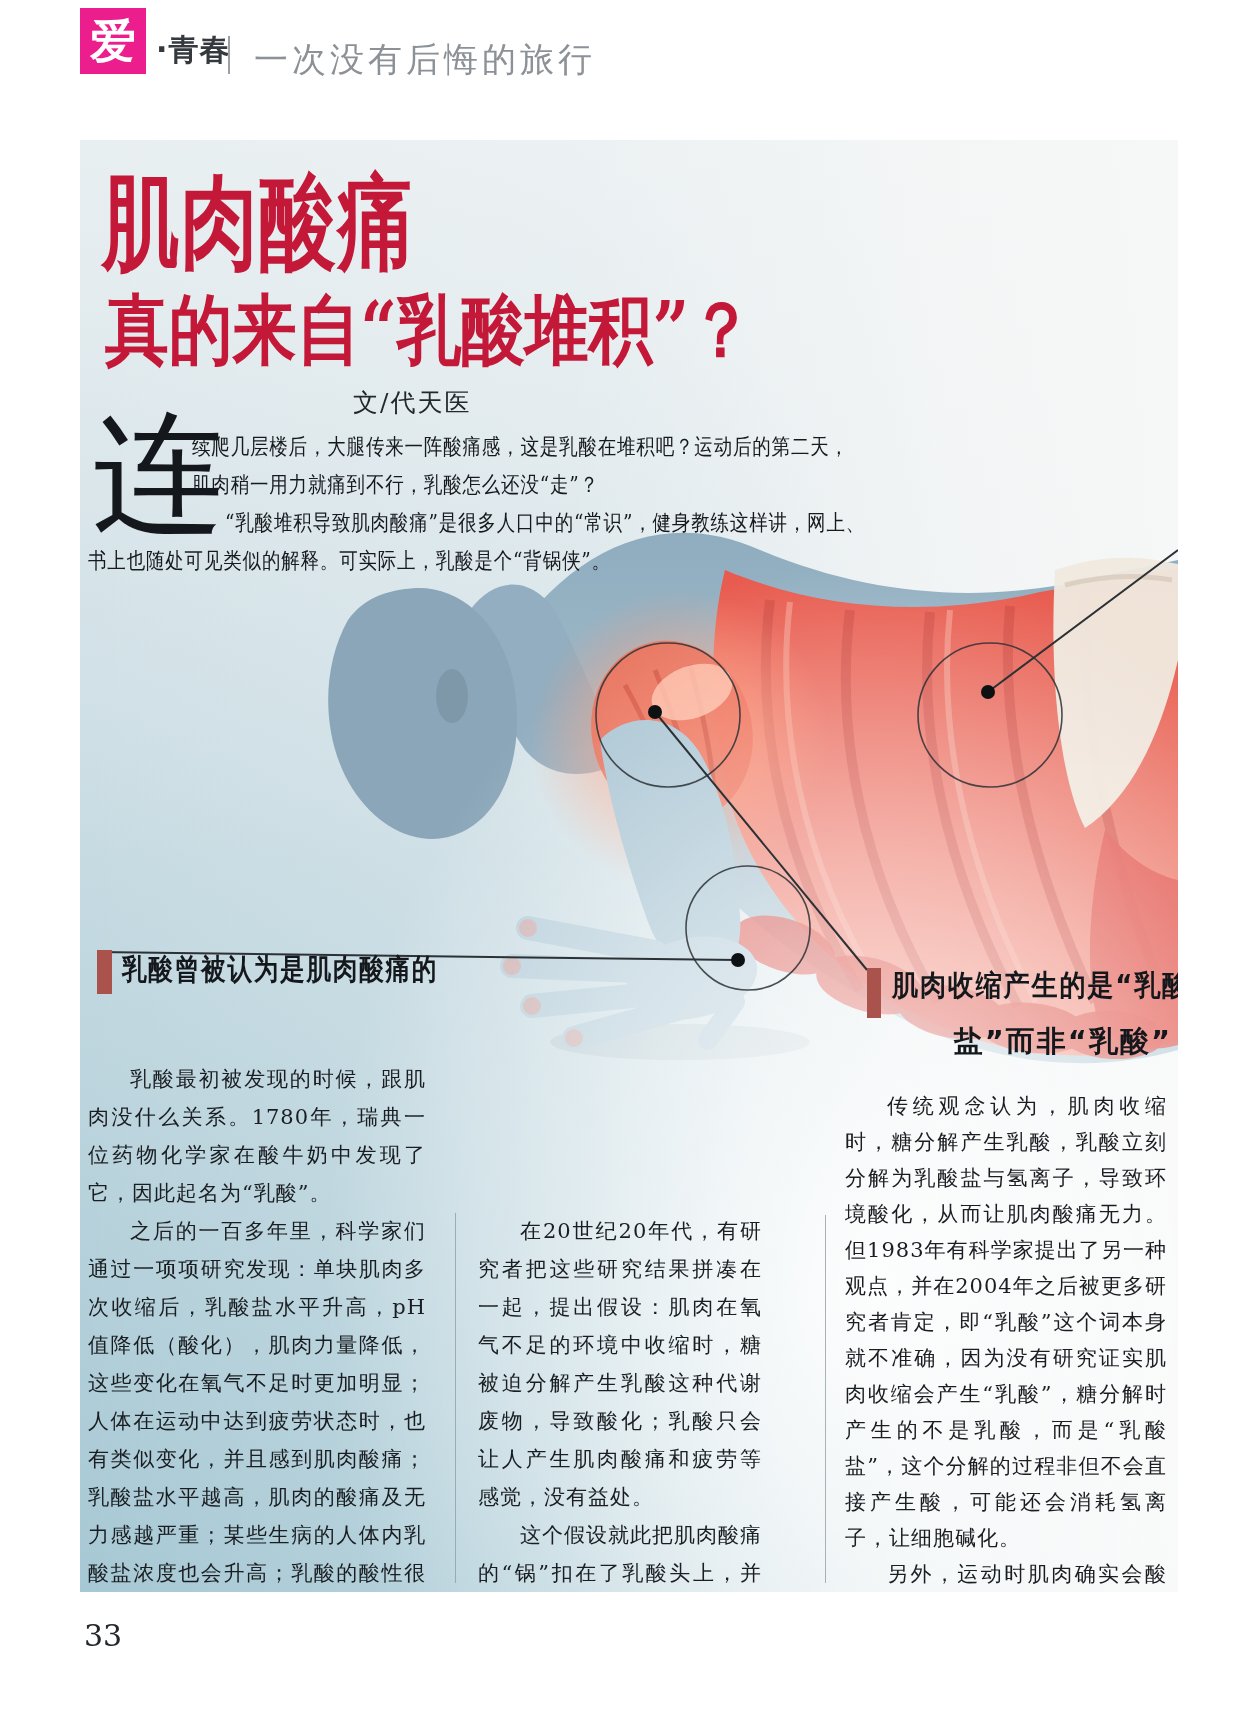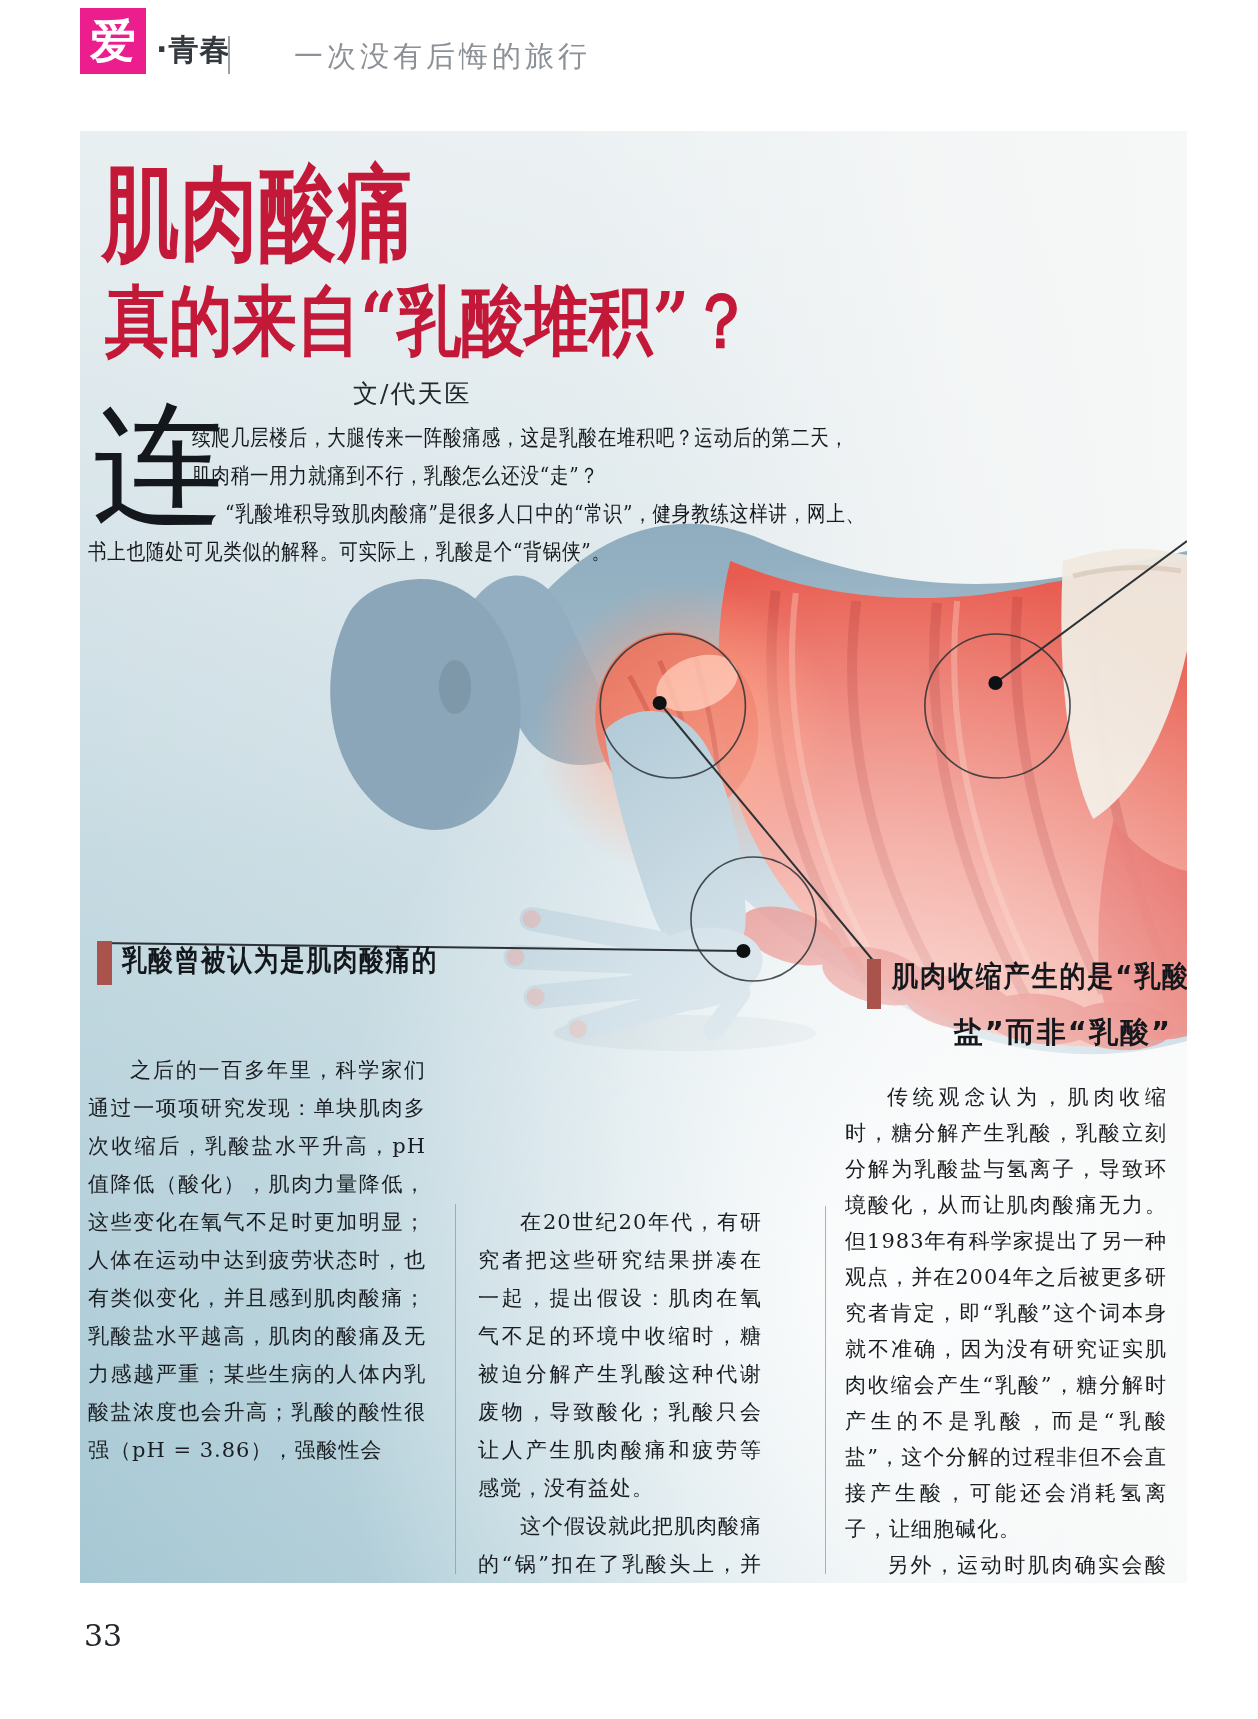--- a/index.html
+++ b/index.html
@@ -9,24 +9,24 @@
 
   
   .logo-box{left:80px;top:8px;width:66px;height:66px;background:#EC1E8E;
             display:flex;align-items:center;justify-content:center;}
   .logo-char{color:#ffffff;font-family:"DejaVu Sans","Liberation Sans",sans-serif;
              font-weight:900;font-size:46px;line-height:1;}
   .section-label{left:156px;top:30px;font-family:"DejaVu Sans","Liberation Sans",sans-serif;
                  font-weight:700;font-size:30px;color:#34393e;letter-spacing:1px;}
   .header-divider{left:228px;top:36px;width:2px;height:38px;background:#9aa0a5;}
   .header-title{left:254px;top:37px;font-family:"DejaVu Sans","Liberation Sans",sans-serif;
-                font-weight:500;font-size:29px;color:#8b9196;letter-spacing:4px;margin-left:40px;}
-
-  
-  .photo{left:80px;top:131px;width:1098px;height:1452px;overflow:hidden;padding-left:9px;}
+                font-weight:500;font-size:34px;color:#8b9196;letter-spacing:4px;}
+
+  
+  .photo{left:80px;top:140px;width:1098px;height:1452px;overflow:hidden;}
   .photo svg{position:absolute;left:0;top:0;width:100%;height:100%;}
 
   .title1{left:22px;top:28px;font-family:"DejaVu Sans","Liberation Sans",sans-serif;
           font-weight:900;font-size:104px;line-height:1.05;color:#C41838;
           transform:scaleX(0.74);transform-origin:0 0;white-space:nowrap;letter-spacing:2px;}
   .title2{left:25px;top:150px;font-weight:800;font-size:76px;line-height:1.05;color:#C41838;
           transform:scaleX(0.84);transform-origin:0 0;white-space:nowrap;}
   .byline{left:273px;top:246px;width:300px;font-size:25px;color:#23282d;letter-spacing:2px;}
   .dropcap{left:12px;top:264px;font-size:132px;line-height:1.05;color:#14181c;}
   .introline{font-size:22px;color:#16191d;white-space:nowrap;letter-spacing:1px;
@@ -204,20 +204,21 @@
     <div class="abs introline il4">书上也随处可见类似的解释。可实际上，乳酸是个“背锅侠”。</div>
 
     <div class="abs hbar lbar"></div>
     <div class="abs shead lh1">乳酸曾被认为是肌肉酸痛的</div>
 
     <div class="abs hbar rbar"></div>
     <div class="abs shead rh1">肌肉收缩产生的是“乳酸</div>
     <div class="abs shead rh2">盐”而非“乳酸”</div>
 
     <div class="abs col col1">
+      <p>乳酸最初被发现的时候，跟肌肉没什么关系。1780年，瑞典一位药物化学家在酸牛奶中发现了它，因此起名为“乳酸”。</p>
       <p>之后的一百多年里，科学家们通过一项项研究发现：单块肌肉多次收缩后，乳酸盐水平升高，pH值降低（酸化），肌肉力量降低，这些变化在氧气不足时更加明显；人体在运动中达到疲劳状态时，也有类似变化，并且感到肌肉酸痛；乳酸盐水平越高，肌肉的酸痛及无力感越严重；某些生病的人体内乳酸盐浓度也会升高；乳酸的酸性很强（pH = 3.86），强酸性会</p>
     </div>
     <div class="abs vdiv vdiv1"></div>
     <div class="abs col col2">
       <p>在20世纪20年代，有研究者把这些研究结果拼凑在一起，提出假设：肌肉在氧气不足的环境中收缩时，糖被迫分解产生乳酸这种代谢废物，导致酸化；乳酸只会让人产生肌肉酸痛和疲劳等感觉，没有益处。</p>
       <p>这个假设就此把肌肉酸痛的“锅”扣在了乳酸头上，并在之后的一个世纪让它“恶名远扬”。</p>
     </div>
     <div class="abs vdiv vdiv2"></div>
     <div class="abs col col3">
       <p>传统观念认为，肌肉收缩时，糖分解产生乳酸，乳酸立刻分解为乳酸盐与氢离子，导致环境酸化，从而让肌肉酸痛无力。但1983年有科学家提出了另一种观点，并在2004年之后被更多研究者肯定，即“乳酸”这个词本身就不准确，因为没有研究证实肌肉收缩会产生“乳酸”，糖分解时产生的不是乳酸，而是“乳酸盐”，这个分解的过程非但不会直接产生酸，可能还会消耗氢离子，让细胞碱化。</p>

